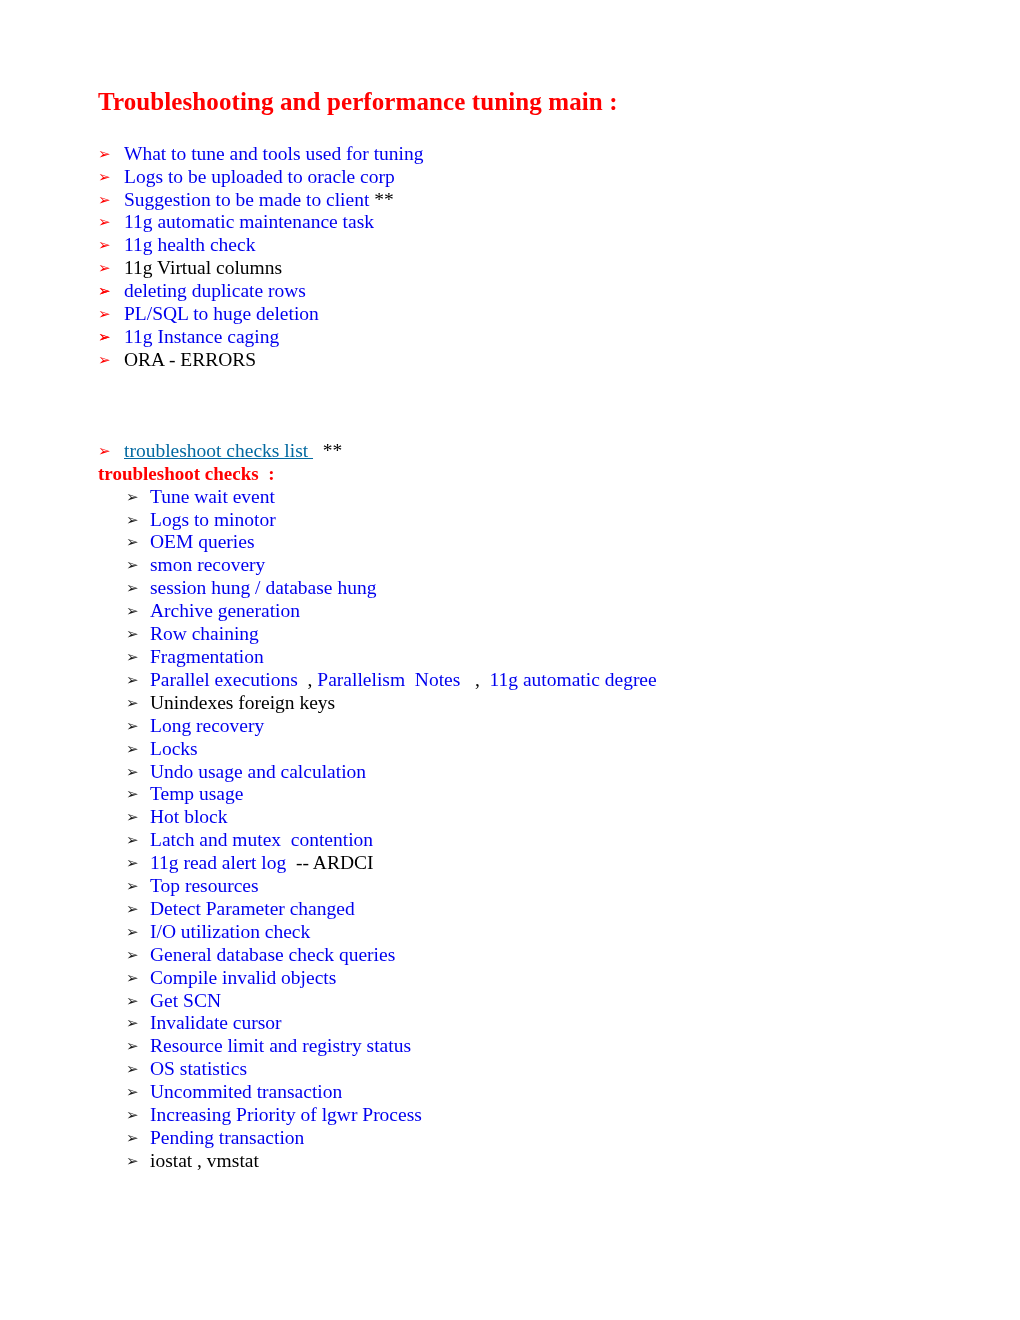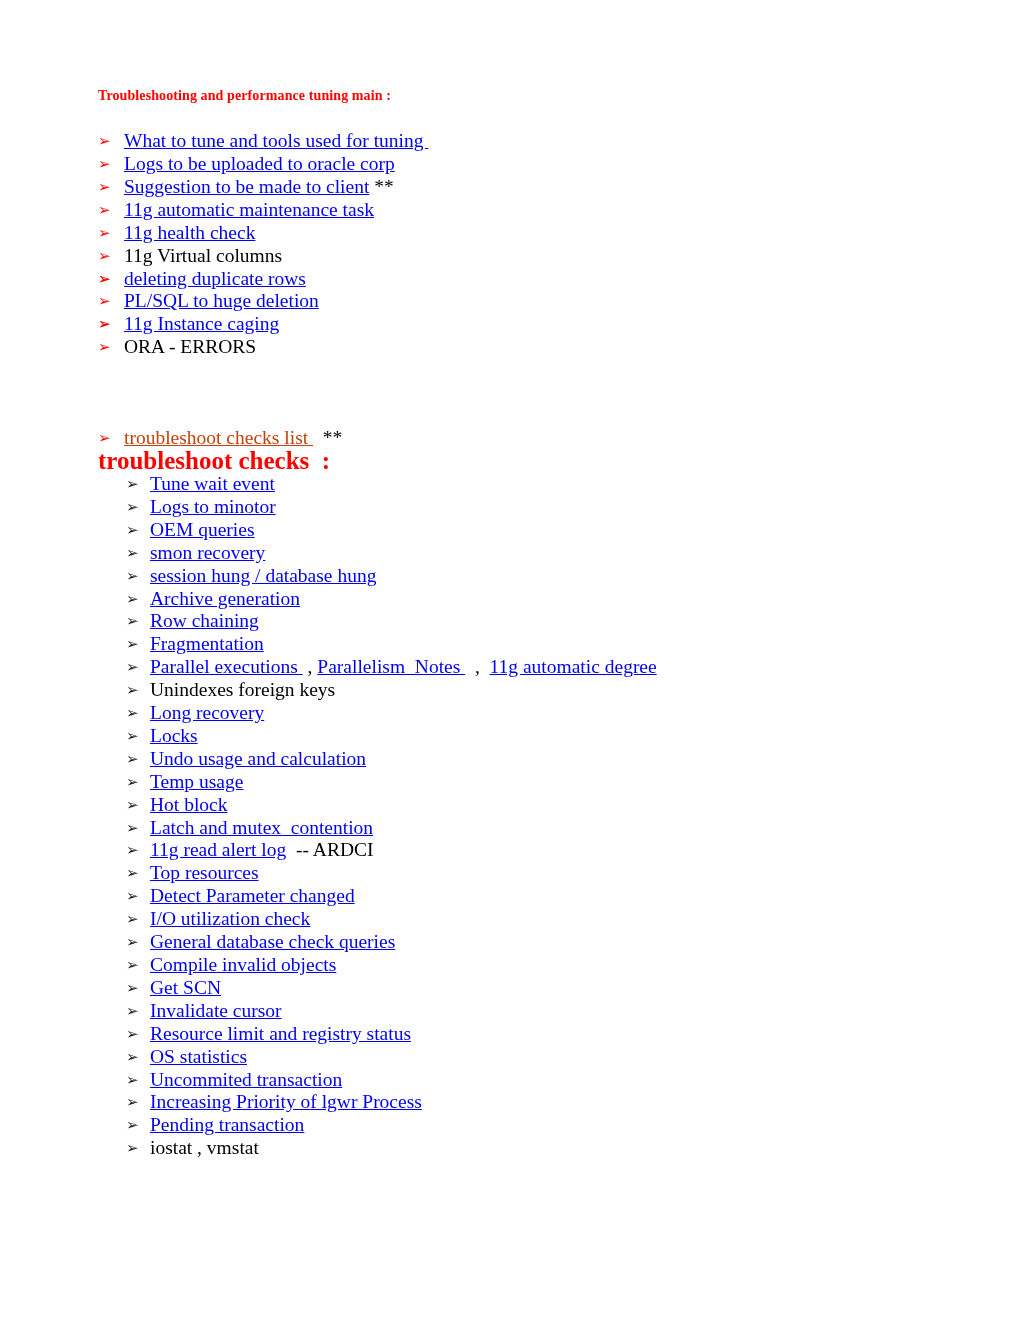--- a/index.html
+++ b/index.html
@@ -17,21 +17,21 @@
   }
   .page {
     position: relative;
     width: 1020px;
     height: 1320px;
     background: #ffffff;
     box-sizing: border-box;
     padding: 88px 96px 0 98px;
   }
   .doc-title {
-    font-size: 14px;
+    font-size: 25px;
     font-weight: bold;
     color: #FF0000;
     line-height: 1.15;
     margin: 0 0 0 0;
     letter-spacing: 0.1px;
   }
   .spacer-title {
     height: 26px;
   }
   ul.lvl1, ul.lvl2 {
@@ -60,32 +60,31 @@
     left: 0;
     top: 0;
     font-family: "DejaVu Sans", sans-serif;
     font-size: 15px;
     line-height: 22.9px;
   }
   .bullet.red { color: #FF0000; }
   .bullet.dark { color: #1a1a1a; }
   a.link {
     color: #0000EE;
-    text-decoration: underline;
     cursor: pointer;
   }
   a.link.red-link {
-    color: #c2410c;
+    color: #0369a1;
     text-decoration: underline;
   }
   .plain {
     color: #000000;
   }
   .sub-heading {
-    font-size: 25px;
+    font-size: 19px;
     font-weight: bold;
     color: #FF0000;
     line-height: 22.9px;
     white-space: pre;
     margin: 0;
     padding: 0;
   }
   .gap-block {
     height: 68px;
   }

